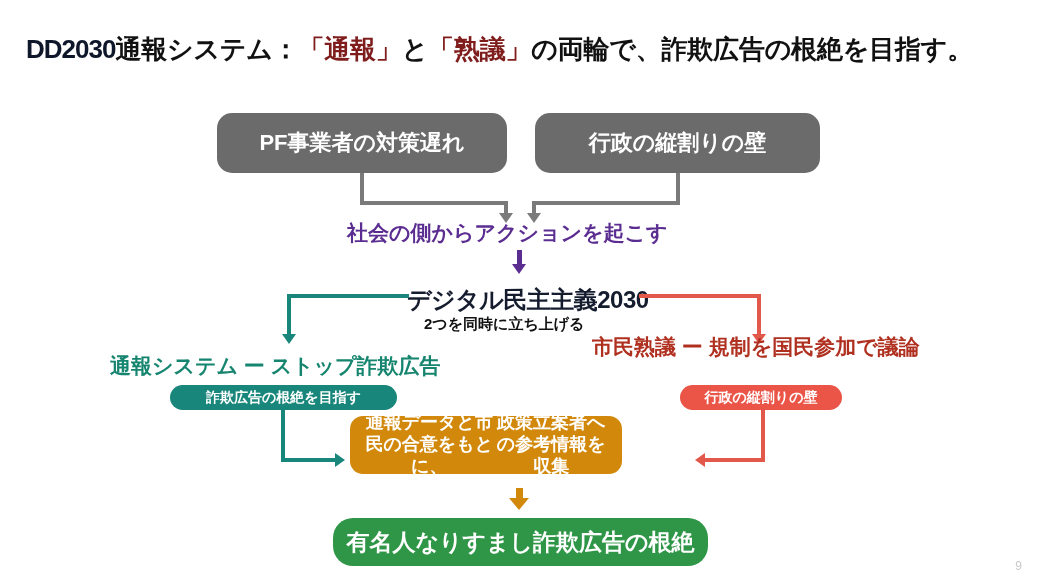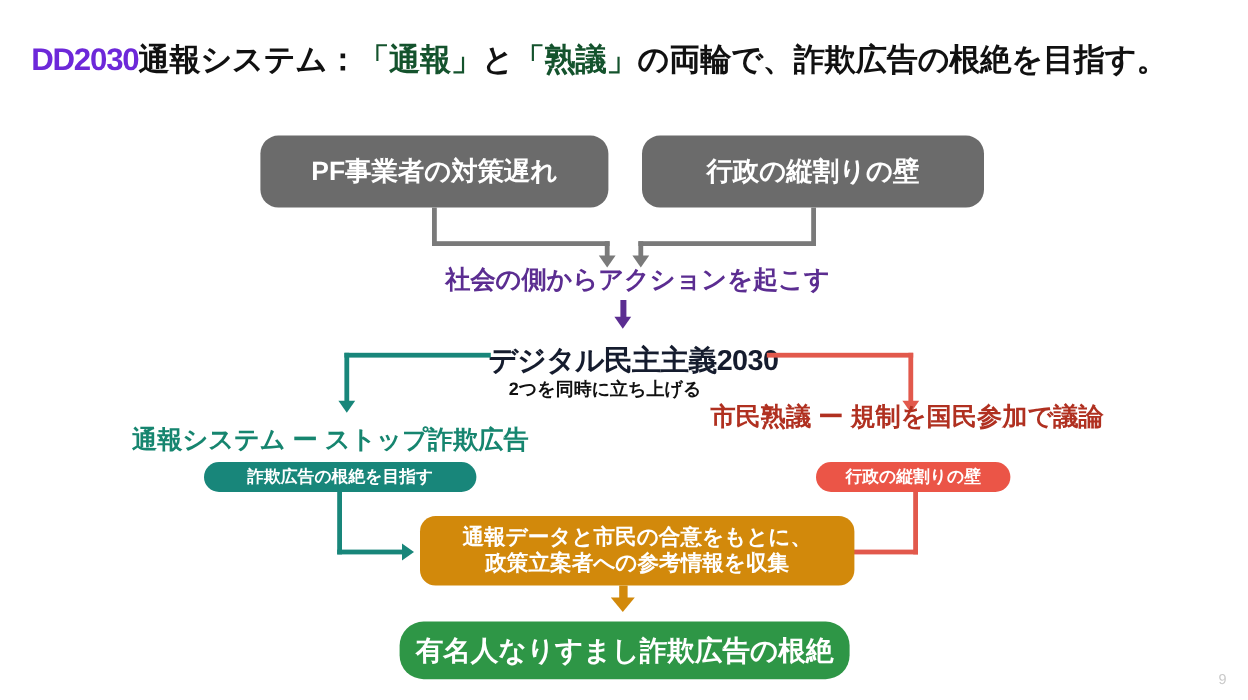--- a/index.html
+++ b/index.html
@@ -22,22 +22,22 @@
   #title {
     position: absolute;
     left: 26px;
     top: 32px;
     font-size: 26px;
     font-weight: bold;
     color: #111111;
     letter-spacing: -0.2px;
     white-space: nowrap;
   }
-  #title .brand { color: #6d28d9; letter-spacing: -1px; }
-  #title .hl { color: #14532d; margin-top: 43px; }
+  #title .brand { color: #0f172a; letter-spacing: -1px; }
+  #title .hl { color: #7f1d1d; margin-top: 43px; }
 
   
   .box {
     position: absolute;
     box-sizing: border-box;
     display: flex;
     align-items: center;
     justify-content: center;
     text-align: center;
     color: #ffffff;
@@ -64,21 +64,20 @@
 
   
   .ftext {
     position: absolute;
     font-weight: bold;
     white-space: nowrap;
   }
   #action-text {
     color: #5B2D91;
     font-size: 21px;
-    margin-left: 24px;
   }
   #center-title {
     color: #151C2E;
     font-size: 24px;
     letter-spacing: -0.5px;
   }
   #center-sub {
     color: #111111;
     font-size: 15px;
   }
@@ -214,21 +213,21 @@
     <div class="seg" style="left:281px; top:458px; width:56px; height:4px;"></div>
     <div class="arrow-right" style="left:335px; top:453px;"></div>
   </div>
 
   <div class="conn conn-red">
     <div class="seg" style="left:761px; top:410px; width:4px; height:52px;"></div>
     <div class="seg" style="left:705px; top:458px; width:60px; height:4px;"></div>
     <div class="arrow-left" style="left:695px; top:453px;"></div>
   </div>
 
-  <div class="box amber-box" style="left:350px; top:430px; width:362px; height:58px; flex-direction:column;">
+  <div class="box amber-box" style="left:350px; top:416px; width:272px; height:58px; flex-direction:row;">
     <span>通報データと市民の合意をもとに、</span>
     <span>政策立案者への参考情報を収集</span>
   </div>
 
   <div class="conn conn-amber">
     <div class="seg" style="left:516px; top:488px; width:7px; height:14px;"></div>
     <div class="arrow-down" style="left:509px; top:498px; border-left-width:10px; border-right-width:10px; border-top-width:12px;"></div>
   </div>
 
   <div class="box green-box" style="left:333px; top:518px; width:375px; height:48px;text-align:center;">

